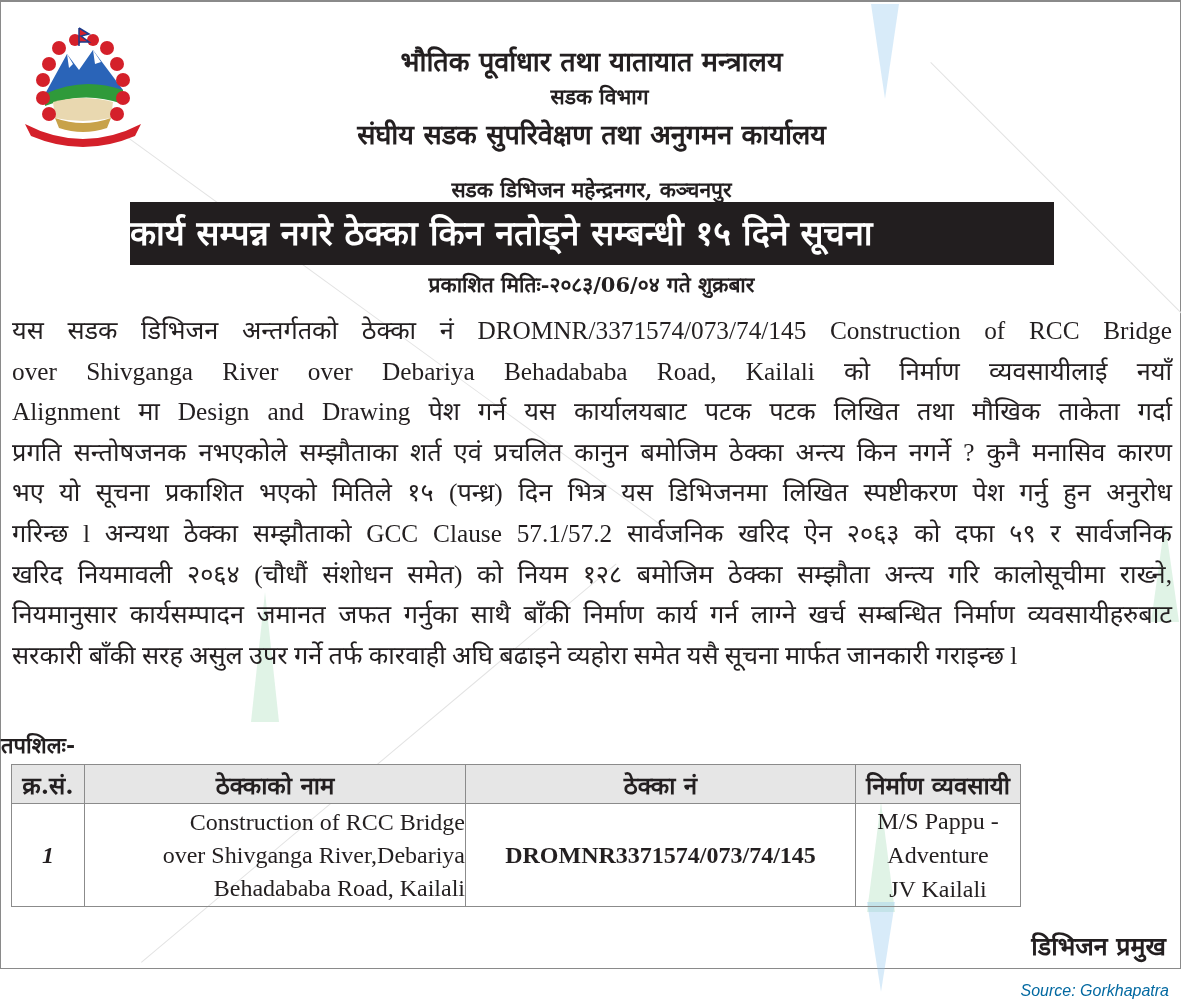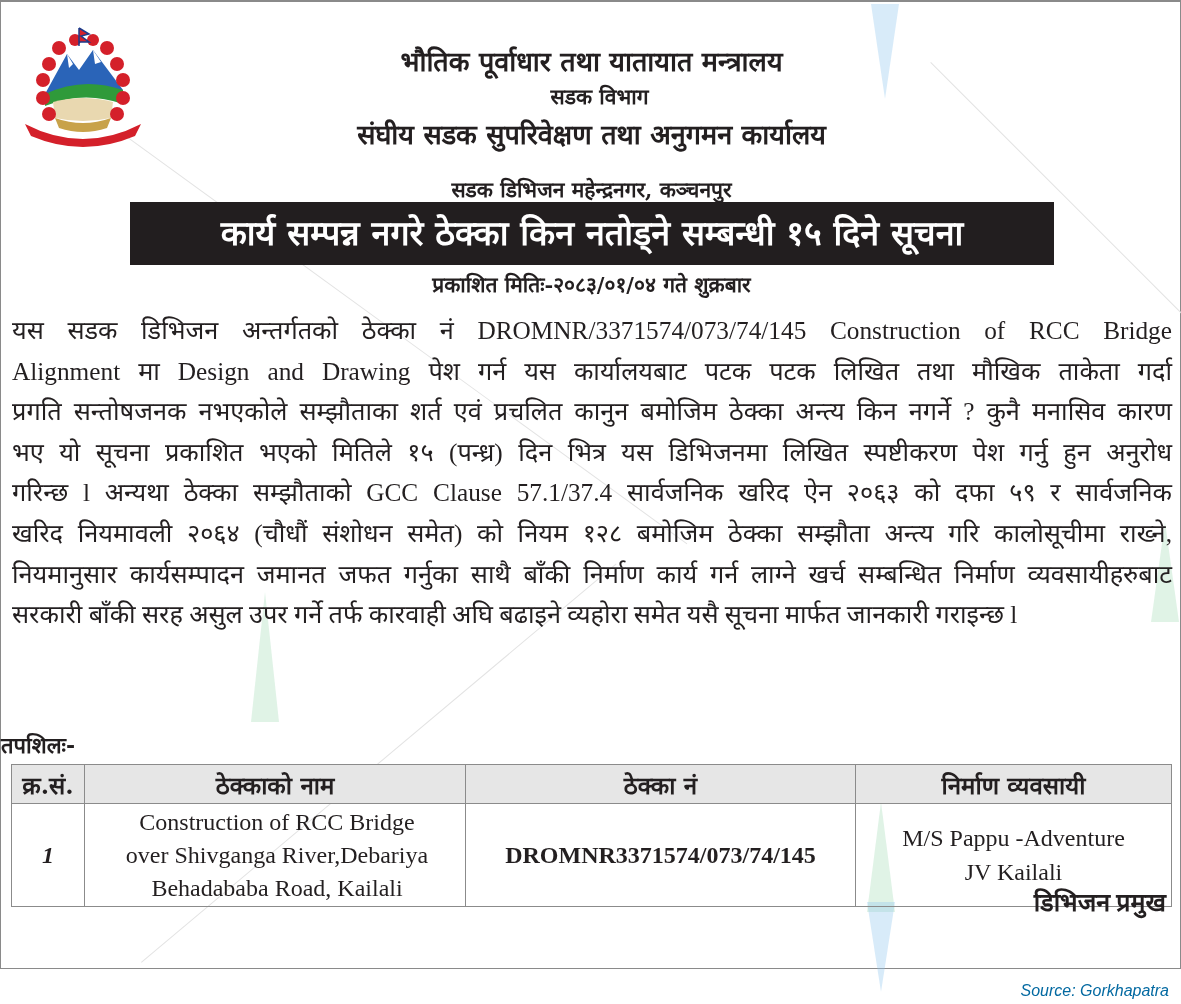--- a/index.html
+++ b/index.html
@@ -22,51 +22,51 @@
 
   .hdr { position: absolute; left: 0; width: 1181px; text-align: center; font-weight: bold; white-space: nowrap; color: #231f20; }
   .h1 { top: 6px;  font-size: 22px; }
   .h2 { top: 40px; font-size: 27px; }
   .h3 { top: 80px; font-size: 21px; left: 8px; }
   .h4 { top: 113px; font-size: 27px; }
   .h5 { top: 173px; font-size: 21px; }
 
   .banner {
     position: absolute; left: 129px; top: 200px; width: 924px; height: 63px;
-    background: #221e1f; color: #ffffff; text-align: center;
+    background: #221e1f; color: #ffffff; text-align: left;
     font-weight: bold; font-size: 34px; line-height: 63px; white-space: nowrap;
   }
   .pubdate { position: absolute; left: 0; top: 268px; width: 1181px; text-align: center; font-weight: bold; font-size: 21px; }
 
   .body-text {
     position: absolute; left: 11px; top: 308px; width: 1160px;
     font-family: "Liberation Serif", "DejaVu Serif", serif;
     font-size: 25.3px; line-height: 40.6px; text-align: justify; text-align-last: left;
   }
   .body-text .ln { display: block; white-space: nowrap; text-align-last: justify; }
   .body-text .ln.last { text-align-last: left; }
 
   .details-title { position: absolute; left: 0; top: 727px; width: 1134px; font-weight: bold; font-size: 22px; }
 
   table.details {
-    position: absolute; left: 10px; top: 762px; width: 1161px; border-collapse: collapse;
+    position: absolute; left: 10px; top: 762px; width: 1010px; border-collapse: collapse;
     font-family: "Liberation Serif", "DejaVu Serif", serif;
   }
   table.details th, table.details td { border: 1px solid #8b8b8b; }
   table.details th {
     background: #e6e6e6; height: 38px; font-size: 24px; font-weight: bold; text-align: center;
     font-family: "DejaVu Serif", serif; padding: 0;
   }
   table.details td { height: 102px; font-size: 24px; vertical-align: middle; padding: 0; }
   td.c-sn { text-align: center; font-style: italic; font-weight: bold; width: 72px; }
-  td.c-name { text-align: center; padding-left: 4px !important; line-height: 33px; width: 376px; margin-top: 8px; }
+  td.c-name { text-align: right; padding-left: 4px !important; line-height: 33px; width: 376px; margin-top: 8px; }
   td.c-no { text-align: center; font-weight: bold; width: 389px; }
   td.c-contr { text-align: center; line-height: 34px; }
 
-  .signature { position: absolute; right: 14px; top: 882px; font-weight: bold; font-size: 25px; font-family: Liberation Serif, serif; }
+  .signature { position: absolute; right: 14px; top: 926px; font-weight: bold; font-size: 25px; }
   .source { position: absolute; right: 12px; top: 982px; font-family: "Liberation Sans", sans-serif; font-style: italic; font-size: 16px; color: #0369a1; text-align: center; }
 </style>
 </head>
 <body>
 
 <div class="page">
 
   <div class="wm wm-arrow" style="left:870px;top:2px;border-top:95px solid #8ec5ee;"></div>
   <div class="wm wm-arrow" style="left:1150px;top:520px;border-bottom:100px solid #a6dcb8;"></div>
   <div class="wm wm-arrow" style="left:866px;top:800px;border-bottom:110px solid #a6dcb8;"></div>
@@ -100,28 +100,29 @@
     <path d="M60 4 L60 22 M60 4 L70 10 L62 12 L70 18 L60 18" stroke="#1b3a8a" stroke-width="1.5" fill="#d4202a"></path>
     <path d="M6 100 Q64 130 122 100 L116 112 Q64 134 12 112 Z" fill="#d4202a"></path>
   </svg>
 
   <div class="hdr h2">भौतिक पूर्वाधार तथा यातायात मन्त्रालय</div>
   <div class="hdr h3">सडक विभाग</div>
   <div class="hdr h4">संघीय सडक सुपरिवेक्षण तथा अनुगमन कार्यालय</div>
   <div class="hdr h5">सडक डिभिजन महेन्द्रनगर, कञ्चनपुर</div>
 
   <div class="banner">कार्य सम्पन्न नगरे ठेक्का किन नतोड्ने सम्बन्धी १५ दिने सूचना</div>
-  <div class="pubdate">प्रकाशित मितिः-२०८३/०१/०४ गते शुक्रबार</div>
+  <div class="pubdate">प्रकाशित मितिः-२०८३/06/०४ गते शुक्रबार</div>
 
   <div class="body-text">
     <span class="ln">यस सडक डिभिजन अन्तर्गतको ठेक्का नं DROMNR/3371574/073/74/145 Construction of RCC Bridge</span>
+    <span class="ln">over Shivganga River over Debariya Behadababa Road, Kailali  को  निर्माण  व्यवसायीलाई नयाँ</span>
     <span class="ln">Alignment  मा Design and Drawing पेश गर्न  यस कार्यालयबाट  पटक पटक लिखित तथा मौखिक ताकेता गर्दा</span>
     <span class="ln">प्रगति सन्तोषजनक नभएकोले सम्झौताका शर्त एवं प्रचलित कानुन बमोजिम ठेक्का अन्त्य किन नगर्ने ? कुनै मनासिव कारण</span>
     <span class="ln">भए यो सूचना प्रकाशित भएको मितिले १५ (पन्ध्र) दिन भित्र यस डिभिजनमा लिखित स्पष्टीकरण पेश गर्नु हुन अनुरोध</span>
-    <span class="ln">गरिन्छ l अन्यथा ठेक्का सम्झौताको GCC Clause 57.1/37.4 सार्वजनिक खरिद ऐन २०६३ को दफा ५९ र सार्वजनिक</span>
+    <span class="ln">गरिन्छ l अन्यथा ठेक्का सम्झौताको GCC Clause 57.1/57.2 सार्वजनिक खरिद ऐन २०६३ को दफा ५९ र सार्वजनिक</span>
     <span class="ln">खरिद नियमावली २०६४ (चौधौं संशोधन समेत) को नियम १२८ बमोजिम ठेक्का सम्झौता अन्त्य गरि कालोसूचीमा राख्ने,</span>
     <span class="ln">नियमानुसार कार्यसम्पादन जमानत जफत गर्नुका साथै बाँकी निर्माण कार्य गर्न लाग्ने खर्च सम्बन्धित निर्माण व्यवसायीहरुबाट</span>
     <span class="ln last">सरकारी बाँकी सरह असुल उपर गर्ने तर्फ कारवाही अघि बढाइने व्यहोरा समेत यसै सूचना मार्फत जानकारी गराइन्छ l</span>
   </div>
 
   <div class="details-title">तपशिलः-</div>
 
   <table class="details">
     <thead>
       <tr>

